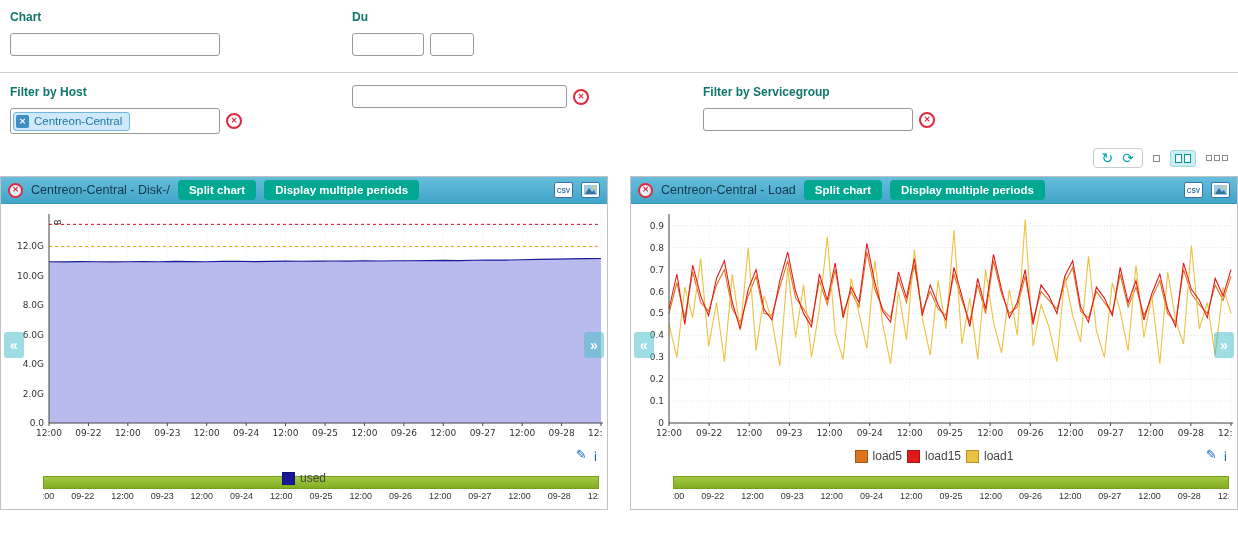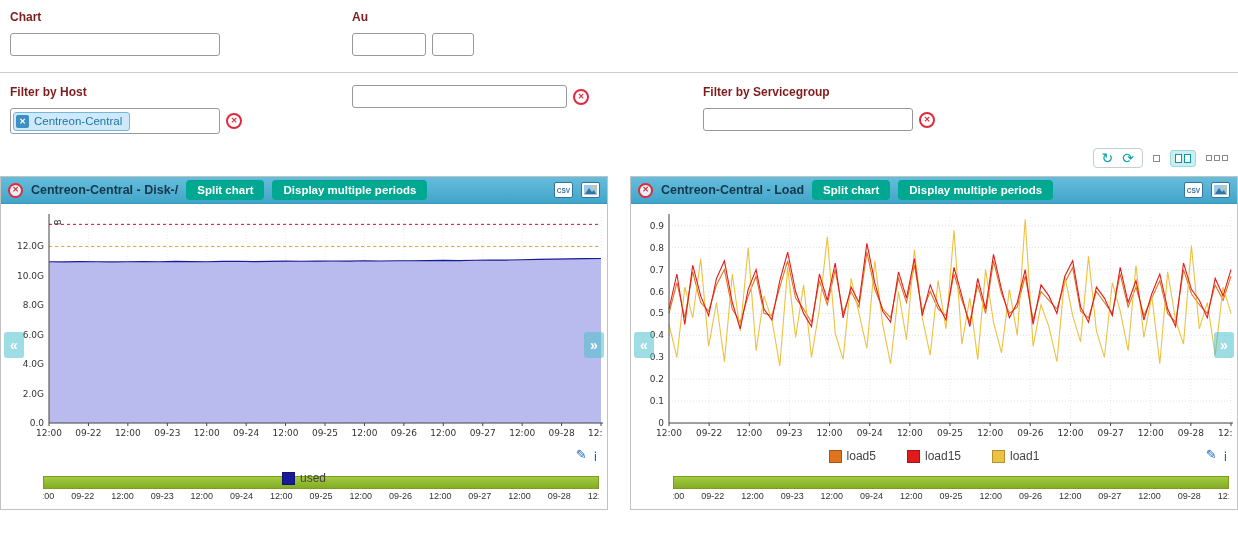--- a/index.html
+++ b/index.html
@@ -1,21 +1,21 @@
 <!DOCTYPE html>
 <html><head>
 <meta charset="utf-8">
 <style>
 *{box-sizing:border-box;margin:0;padding:0}
 html,body{width:1238px;height:547px;overflow:hidden}
 body{font-family:"Liberation Sans",sans-serif;background:#fff;color:#333;font-size:12px}
 
 .filters-top{padding:10px 12px 16px 10px;border-bottom:1px solid #ccc}
 .fgrid{display:grid;grid-template-columns:342px 351px 340px 1fr}
-.flabel{color:#7f1d1d;font-weight:bold;font-size:12px;margin-bottom:9px}
+.flabel{color:#0f766e;font-weight:bold;font-size:12px;margin-bottom:9px}
 .inrow{display:flex;align-items:center;gap:6px}
 input[type=text]{border:1px solid #999;border-radius:3px;height:23px;padding:2px 5px;font-size:12px;font-family:inherit;background:#fff}
 select{height:24px;font-size:12px;font-family:inherit;border:1px solid #999;border-radius:4px;background:#f6f6f6;padding:0 4px}
 .filters-mid{padding:12px 18px 0 10px}
 .xcirc{width:16px;height:16px;min-width:16px;border:2px solid #e0293d;border-radius:50%;color:#e0293d;font-size:8px;font-weight:bold;display:inline-flex;align-items:center;justify-content:center;background:#fff;cursor:pointer;line-height:1}
 .tagbox{width:210px;height:26px;border:1px solid #999;border-radius:3px;background:#fff;display:flex;align-items:center;padding:1px 2px}
 .chip{display:inline-flex;align-items:center;background:#cfe9fb;border:1px solid #72b8dd;border-radius:3px;font-size:11.5px;color:#1f76a8;padding:2px 7px 2px 2px;gap:5px}
 .chip .chx{width:13px;height:13px;background:#3d8fc4;color:#fff;border-radius:2px;font-size:8px;display:inline-flex;align-items:center;justify-content:center;font-weight:bold;cursor:pointer}
 .caption-row{text-align:right;padding:4px 12px 0 0;color:#b3b3b3;font-weight:bold;font-size:11px}
 
@@ -25,21 +25,21 @@
 .lay-one{width:7px;height:7px;cursor:pointer}
 .lay-two{display:inline-flex;gap:2px;padding:3px 4px;background:#cdeef0;border:1px solid #9fd8dc;border-radius:3px;cursor:pointer}
 .lay-two .sq{width:7px;height:9px;border-color:#0097a7}
 .lay-three{display:inline-flex;gap:2px;cursor:pointer}
 .lay-three .sq{width:6px;height:6px}
 
 .panels{display:flex;gap:22px}
 .panel{width:608px;border:1px solid #c2c2c2;background:#fff}
 .phead{height:27px;display:flex;align-items:center;gap:8px;padding:0 7px;background:linear-gradient(#67bddb,#41a5c9);border-bottom:1px solid #3b98bb}
 .phead .xcirc{width:15px;height:15px;min-width:15px;background:rgba(255,255,255,.85)}
-.ptitle{font-weight:bold;color:#14374e;font-size:12.5px;white-space:nowrap}
+.ptitle{font-weight:normal;color:#14374e;font-size:12.5px;white-space:nowrap}
 .pbtn{border:none;border-radius:4px;color:#fff;font-weight:bold;font-size:11.5px;padding:4px 11px;cursor:pointer;background:#00a791;font-family:inherit}
 .spacer{flex:1}
 .csv-ic{width:19px;height:16px;background:#fff;border:1px solid #35729e;border-radius:2px;color:#35729e;font-size:6.5px;font-weight:bold;display:flex;align-items:center;justify-content:center;cursor:pointer}
 .img-ic{width:19px;height:16px;background:#fff;border:1px solid #35729e;border-radius:2px;display:flex;align-items:center;justify-content:center;cursor:pointer}
 .chart-body{position:relative;padding:5px 2px 0 2px}
 .nav{position:absolute;top:128px;width:20px;height:26px;background:rgba(79,193,204,.55);color:#fff;font-weight:bold;font-size:14px;display:flex;align-items:center;justify-content:center;border-radius:3px;cursor:pointer}
 .nav.left{left:3px}.nav.right{right:3px}
 .legend-row{position:relative;height:28px;display:flex;align-items:center;justify-content:center;gap:18px}
 .lg-item{display:inline-flex;align-items:center;gap:5px;font-size:12px;color:#444;cursor:pointer}
 .lg-item .sw{width:13px;height:13px;display:inline-block;border:1px solid rgba(0,0,0,.25)}
@@ -53,24 +53,24 @@
 </head>
 <body>
 
 <div class="filters-top">
   <div class="fgrid">
     <div>
       <div class="flabel">Chart</div>
       <input type="text" style="width: 210px;">
     </div>
     <div>
-      <div class="flabel">Au</div>
+      <div class="flabel">Du</div>
       <div class="inrow">
-        <input type="text" style="width: 74px;">
-        <input type="text" style="width: 42px;">
+        <input type="text" style="width: 72px;">
+        <input type="text" style="width: 44px;">
       </div>
     </div>
   </div>
 </div>
 
 <div class="filters-mid">
   <div class="fgrid">
     <div>
       <div class="flabel">Filter by Host</div>
       <div class="inrow">
@@ -325,21 +325,21 @@
             <text x="517.7142857142857" y="227" text-anchor="middle" font-size="9" fill="#333">12:00</text>
             <line x1="557.8571428571429" y1="214" x2="557.8571428571429" y2="217" stroke="#444"></line>
             <text x="557.8571428571429" y="227" text-anchor="middle" font-size="9" fill="#333">09-28</text>
             <line x1="598" y1="214" x2="598" y2="217" stroke="#444"></line>
             <text x="598" y="227" text-anchor="middle" font-size="9" fill="#333">12:00</text>
           </svg></div>
       <span class="nav left">«</span>
       <span class="nav right">»</span>
     </div>
     <div class="legend-row">
-      <span style="display: inline-flex; gap: 31px;">
+      <span style="display: inline-flex; gap: 5px;">
           <span class="lg-item">
             <span class="sw" style="background: rgb(224, 115, 29);"></span>
             <span>load5</span>
           </span>
           <span class="lg-item">
             <span class="sw" style="background: rgb(227, 26, 28);"></span>
             <span>load15</span>
           </span>
           <span class="lg-item">
             <span class="sw" style="background: rgb(237, 194, 64);"></span>

